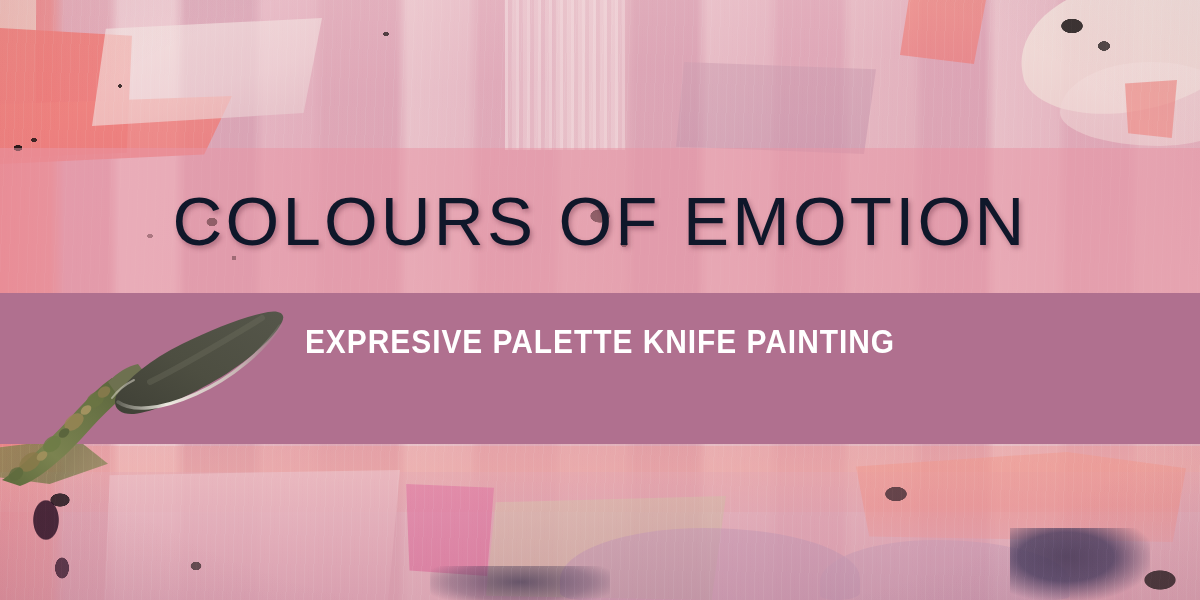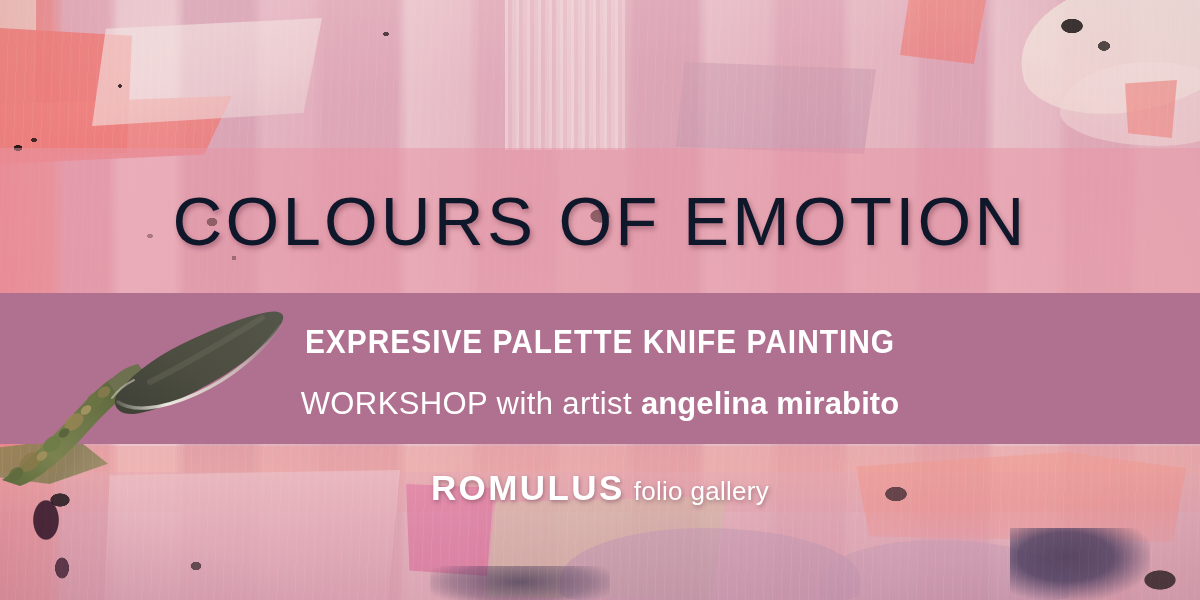--- a/index.html
+++ b/index.html
@@ -384,22 +384,15 @@
 
     <path d="M150,96 C182,80 226,54 262,32" fill="none" stroke="#767768" stroke-width="6" stroke-linecap="round" opacity=".30"></path>
 
     <path d="M112,112 C118,104 126,98 134,94" fill="none" stroke="#d8d5c9" stroke-width="2" stroke-linecap="round" opacity=".55"></path>
   </svg>
 
   <h1 id="title">COLOURS OF EMOTION</h1>
 
   <h2 id="subtitle">EXPRESIVE PALETTE KNIFE PAINTING</h2>
 
-  <div id="workshop-line">
-    <span class="lead">WORKSHOP with artist</span>
-    <span class="artist">angelina mirabito</span>
-  </div>
-
-  <div id="logo">
-    <span class="mark">ROMULUS</span><span class="sub">folio gallery</span>
-  </div>
+
 
 </div>
 
 </body></html>

